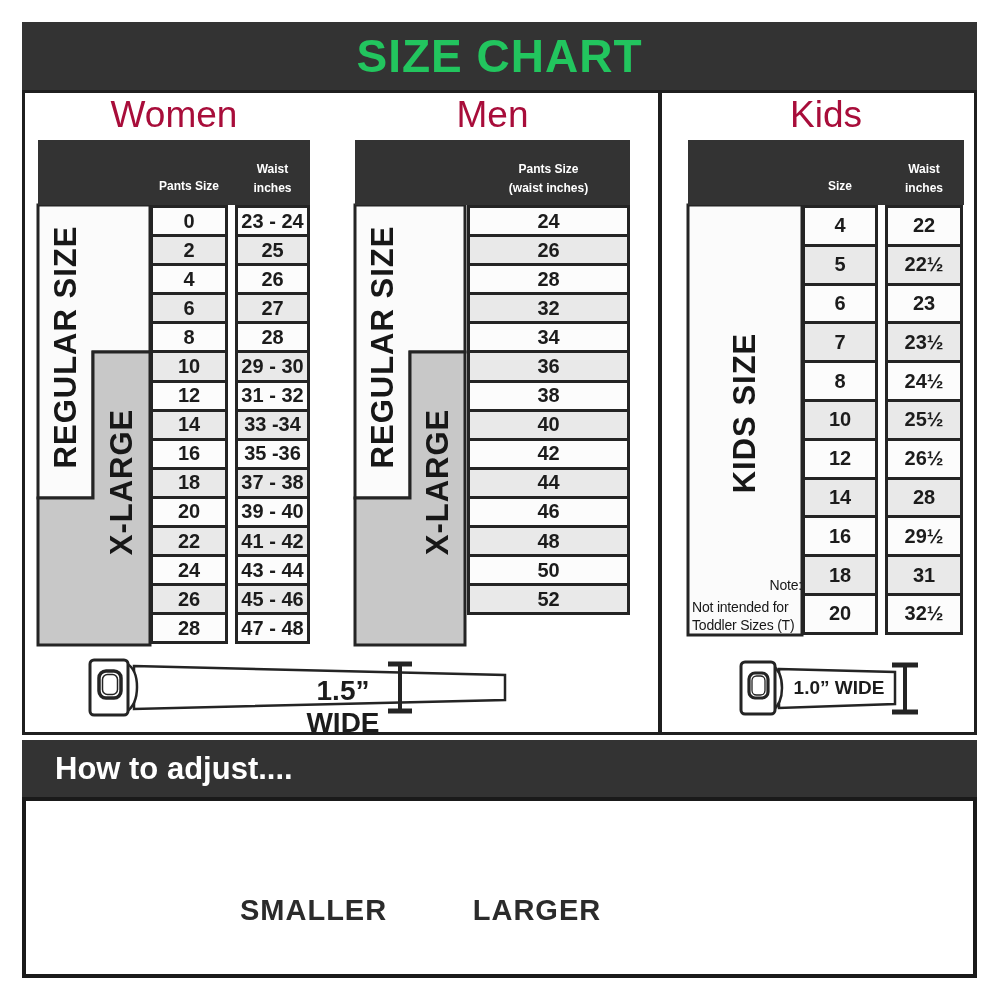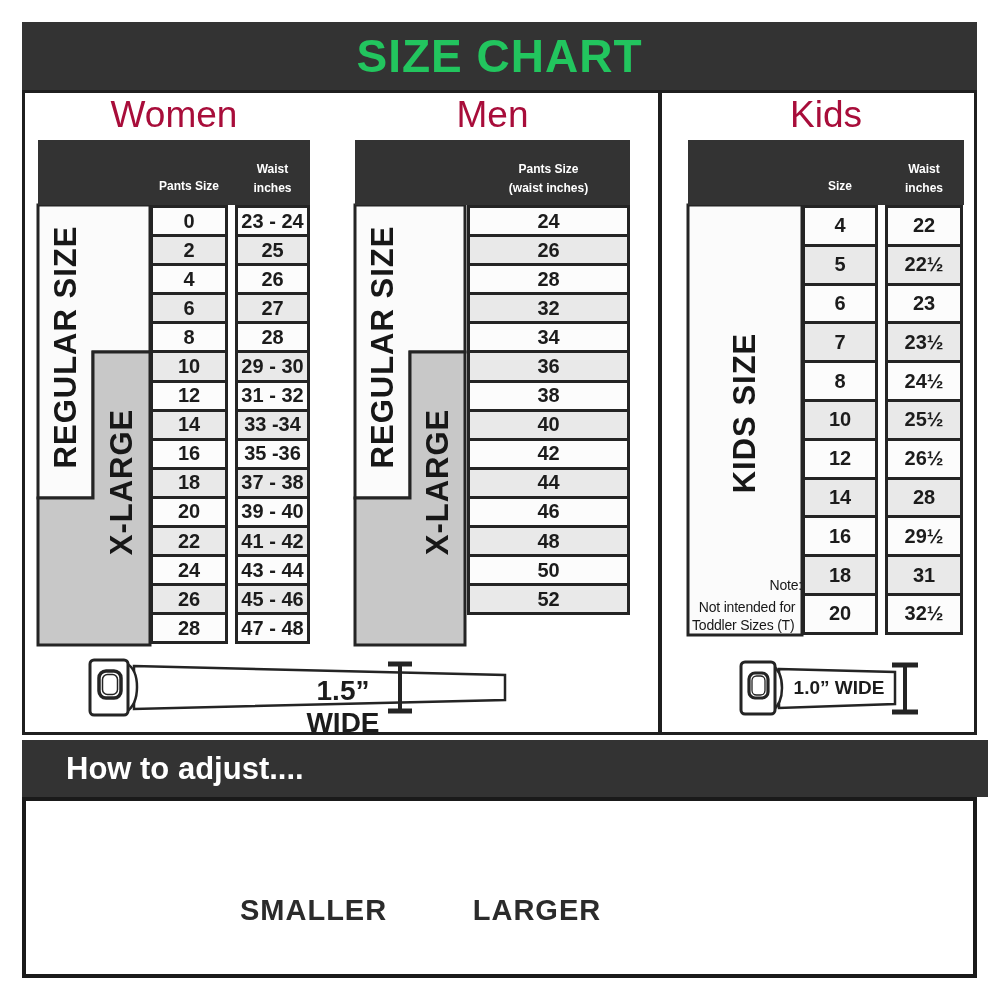--- a/index.html
+++ b/index.html
@@ -55,21 +55,21 @@
     line-height:18px;white-space:nowrap;letter-spacing:-0.2px;}
   .kids-note .n1{margin-bottom:4px;display:block;text-align:right;}
 
   
   .belt-label{font-size:28px;font-weight:bold;color:#1c1c1c;text-align:center;}
   .adult-belt-label{left:283px;top:675px;width:120px;}
   .kids-belt-label{left:789px;top:677px;width:100px;font-size:19px;}
 
   
   .adjust-bar{left:22px;top:740px;width:955px;height:57px;background:#333;
-    display:flex;align-items:center;padding-left:11px;}
+    display:flex;align-items:center;}
   .adjust-bar span{color:#fff;font-size:31px;font-weight:bold;margin-left:33px;}
   .adjust-box{left:22px;top:797px;width:955px;height:181px;border:4px solid #1a1a1a;box-sizing:border-box;background:#fff;}
   .dir-label{font-size:29px;font-weight:bold;color:#2b2b2b;letter-spacing:1px;text-align:center;}
   .smaller-label{left:240px;top:894px;width:142px;}
   .larger-label{left:470px;top:894px;width:134px;}
 
   svg.overlay{position:absolute;left:0;top:0;pointer-events:none;}
 </style>
 </head>
 <body>
@@ -403,21 +403,21 @@
     </div>
 
   <div class="vlabel" style="left:66px;top:347px;">REGULAR SIZE</div>
   <div class="vlabel" style="left:122px;top:482px;">X-LARGE</div>
   <div class="vlabel" style="left:383px;top:347px;">REGULAR SIZE</div>
   <div class="vlabel" style="left:438px;top:482px;">X-LARGE</div>
   <div class="vlabel" style="left:745px;top:413px;">KIDS SIZE</div>
 
   <div class="abs kids-note">
     <span class="n1">Note:</span>
-    <span style="display:block;text-align:center;">Not intended for</span>
+    <span style="display:block;">Not intended for</span>
     <span style="display:block;">Toddler Sizes (T)</span>
   </div>
 
   <div class="abs belt-label adult-belt-label">1.5” WIDE</div>
   <div class="abs belt-label kids-belt-label">1.0” WIDE</div>
 
   <div class="abs adjust-bar">
     <span>How to adjust....</span>
   </div>
   <div class="abs adjust-box"></div>

